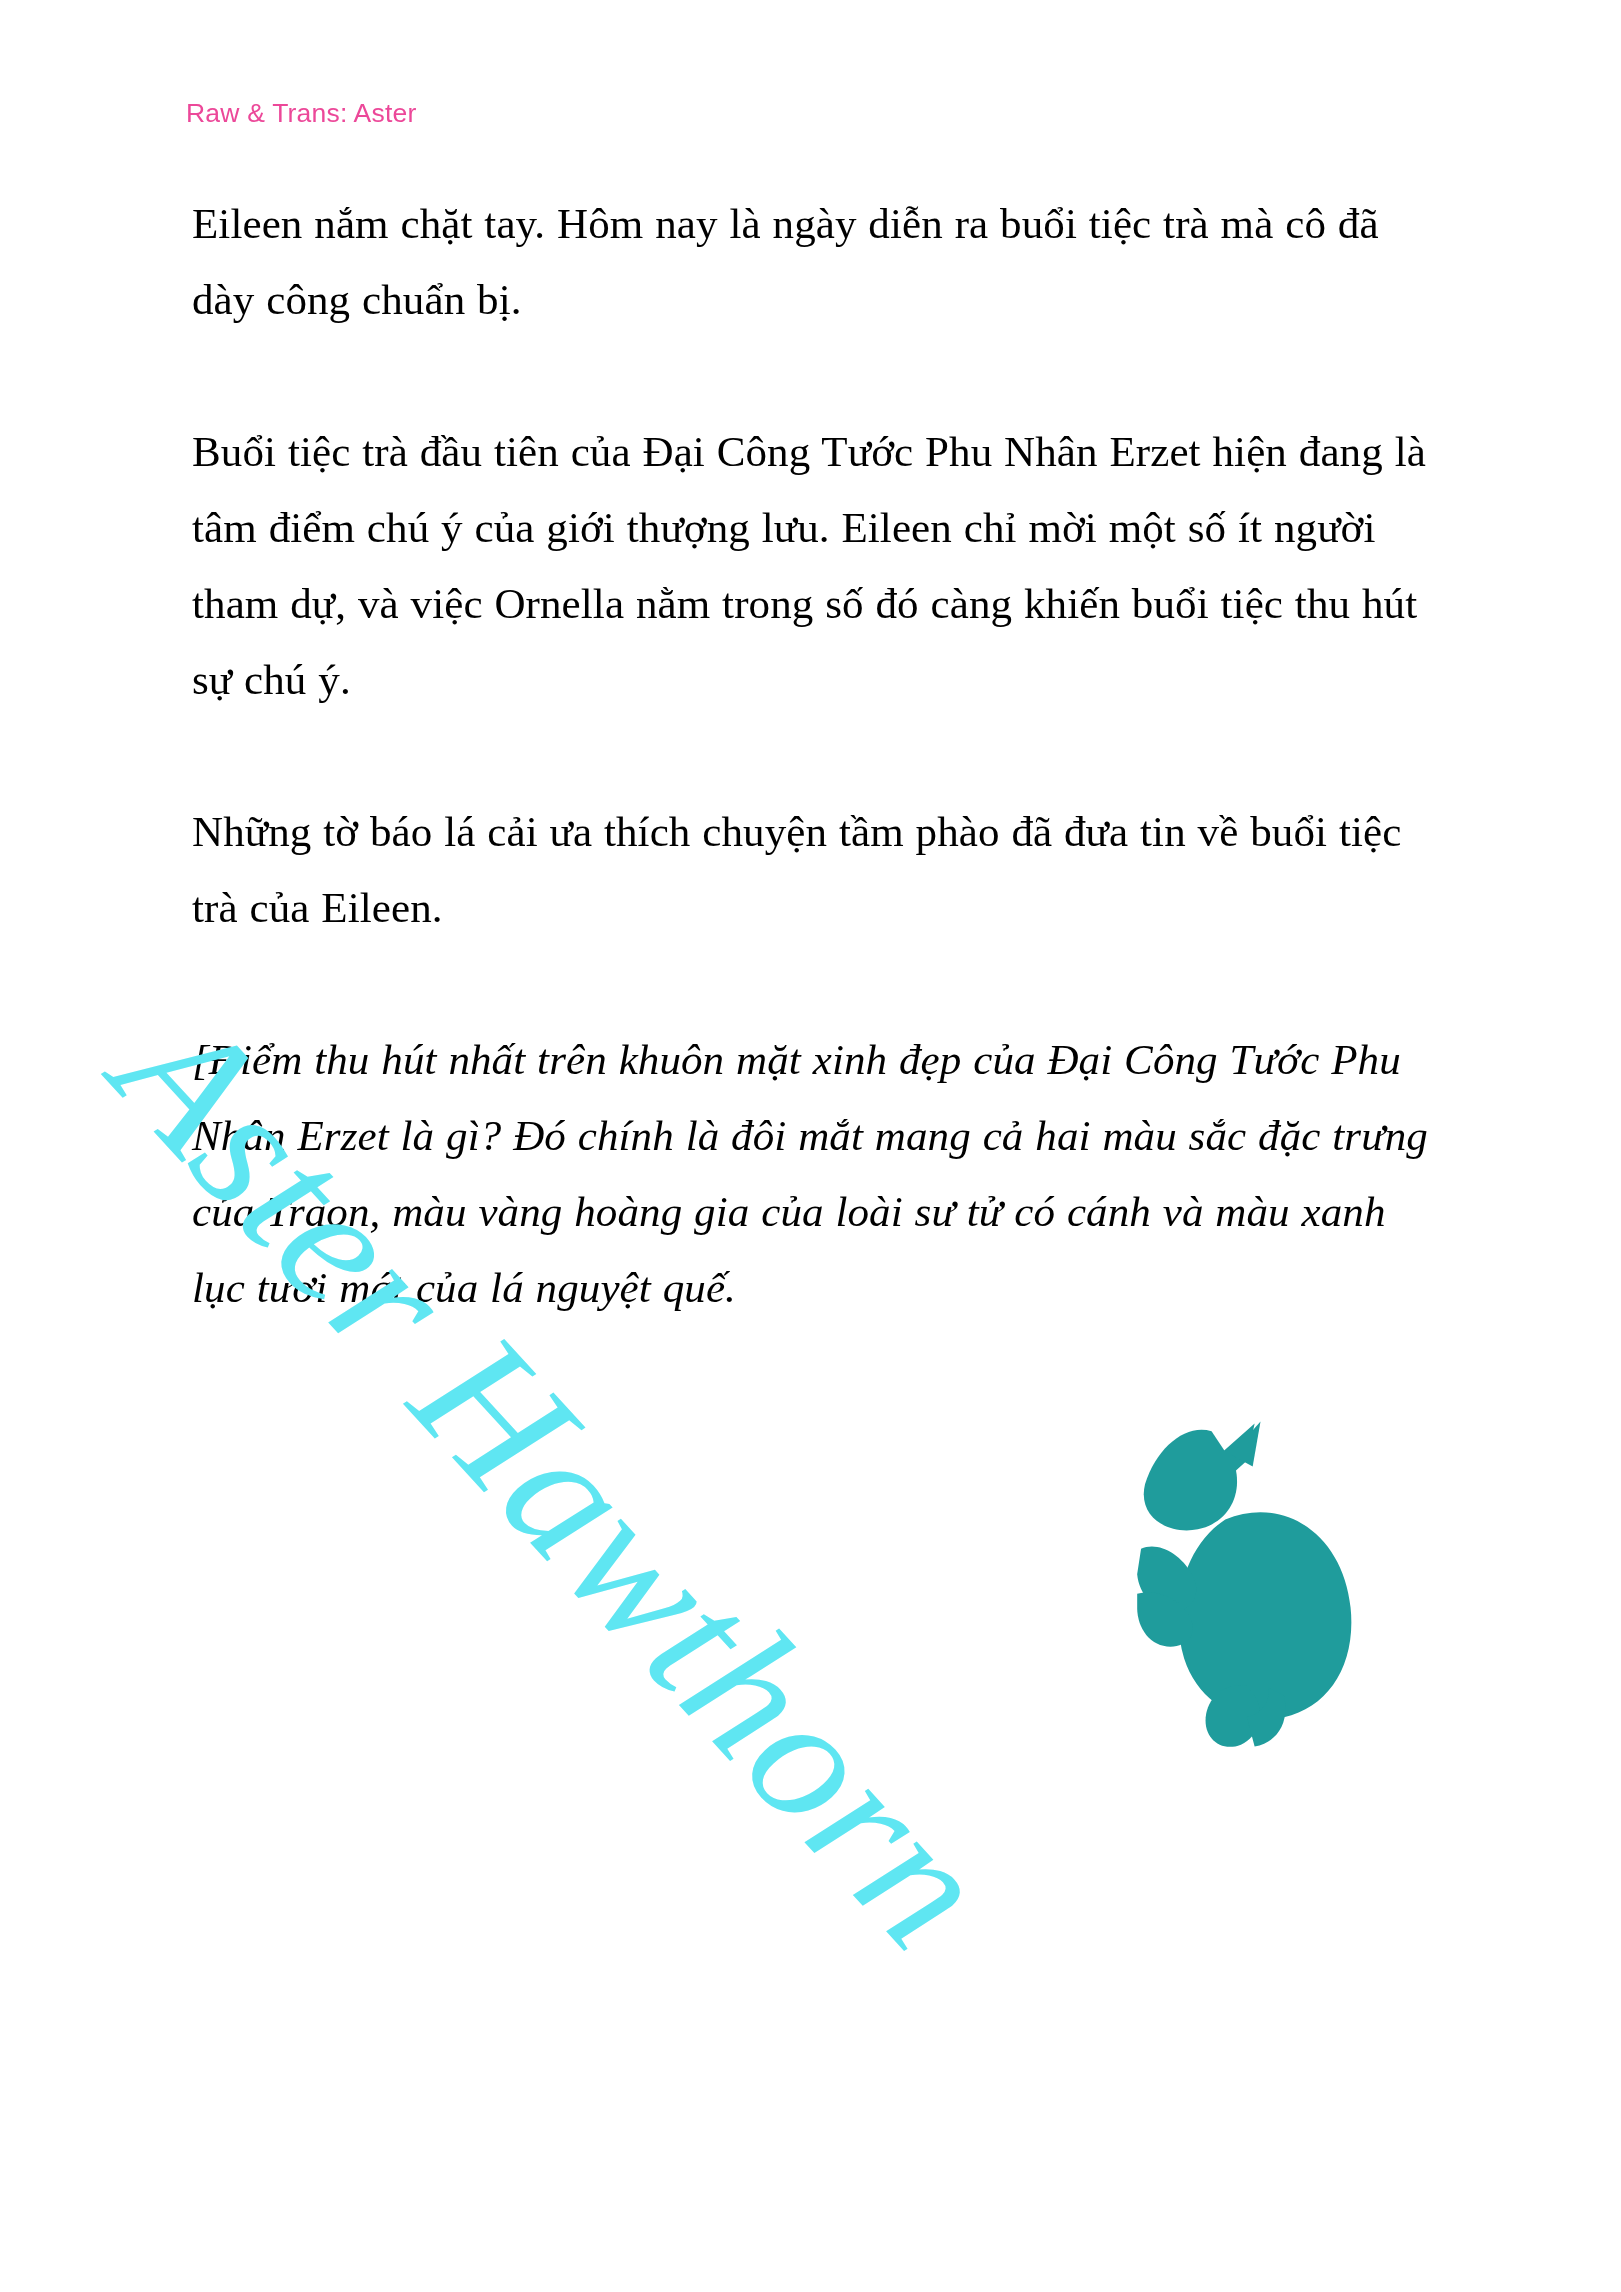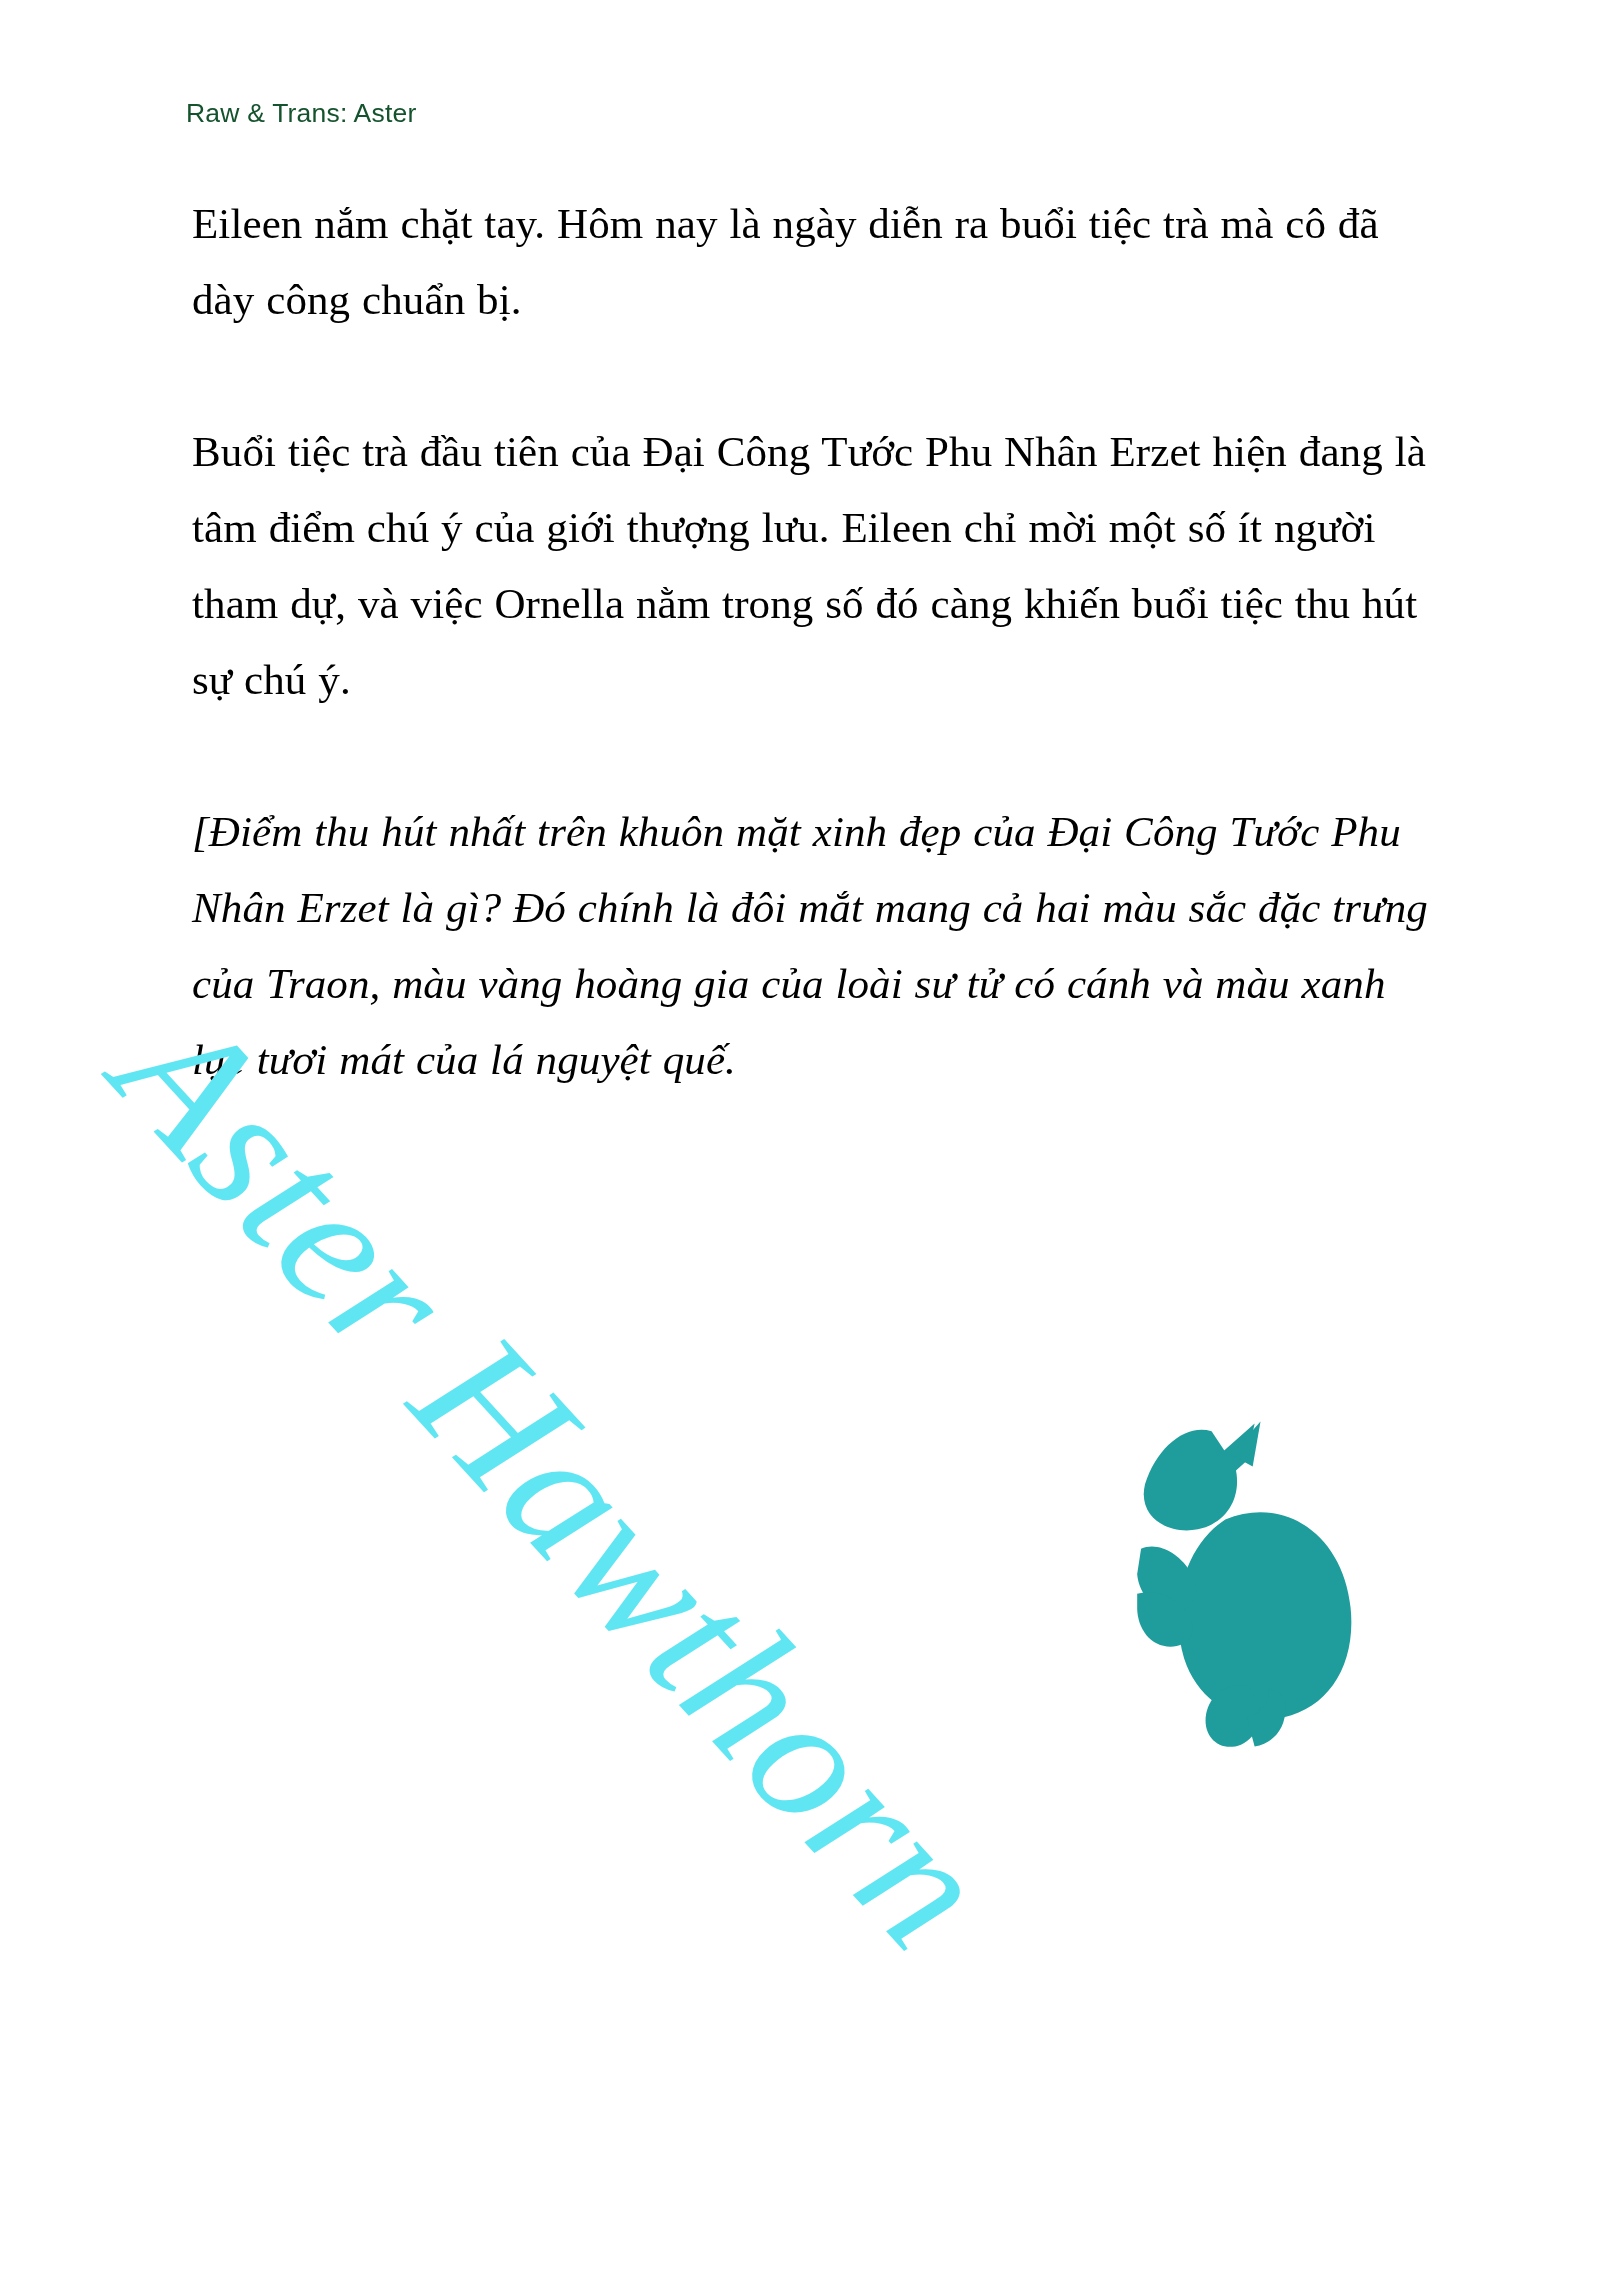--- a/index.html
+++ b/index.html
@@ -17,21 +17,21 @@
     background: #ffffff;
     overflow: hidden;
     box-sizing: border-box;
   }
   .doc-header {
     position: absolute;
     left: 186px;
     top: 98px;
     font-family: "Liberation Sans", sans-serif;
     font-size: 26.5px;
-    color: #14532d;
+    color: #ec4899;
     letter-spacing: 0.2px;
     white-space: nowrap;
   }
   .content {
     position: absolute;
     left: 192px;
     top: 186px;
     width: 1245px;
   }
   .para {
@@ -90,20 +90,21 @@
 
   <div class="doc-header">Raw &amp; Trans: Aster</div>
 
   <div class="content">
 
 
     <p class="para">Eileen nắm chặt tay. Hôm nay là ngày diễn ra buổi tiệc trà mà cô đã dày công chuẩn bị.</p>
 
     <p class="para">Buổi tiệc trà đầu tiên của Đại Công Tước Phu Nhân Erzet hiện đang là tâm điểm chú ý của giới thượng lưu. Eileen chỉ mời một số ít người tham dự, và việc Ornella nằm trong số đó càng khiến buổi tiệc thu hút sự chú ý.</p>
 
+    <p class="para">Những tờ báo lá cải ưa thích chuyện tầm phào đã đưa tin về buổi tiệc trà của Eileen.</p>
 
     <p class="para italic">[Điểm thu hút nhất trên khuôn mặt xinh đẹp của Đại Công Tước Phu Nhân Erzet là gì? Đó chính là đôi mắt mang cả hai màu sắc đặc trưng của Traon, màu vàng hoàng gia của loài sư tử có cánh và màu xanh lục tươi mát của lá nguyệt quế.</p>
 
   </div>
 
   <div class="watermark">
     <div class="watermark-text">Aster Hawthorn</div>
   </div>
 
   <div class="cat-logo">

